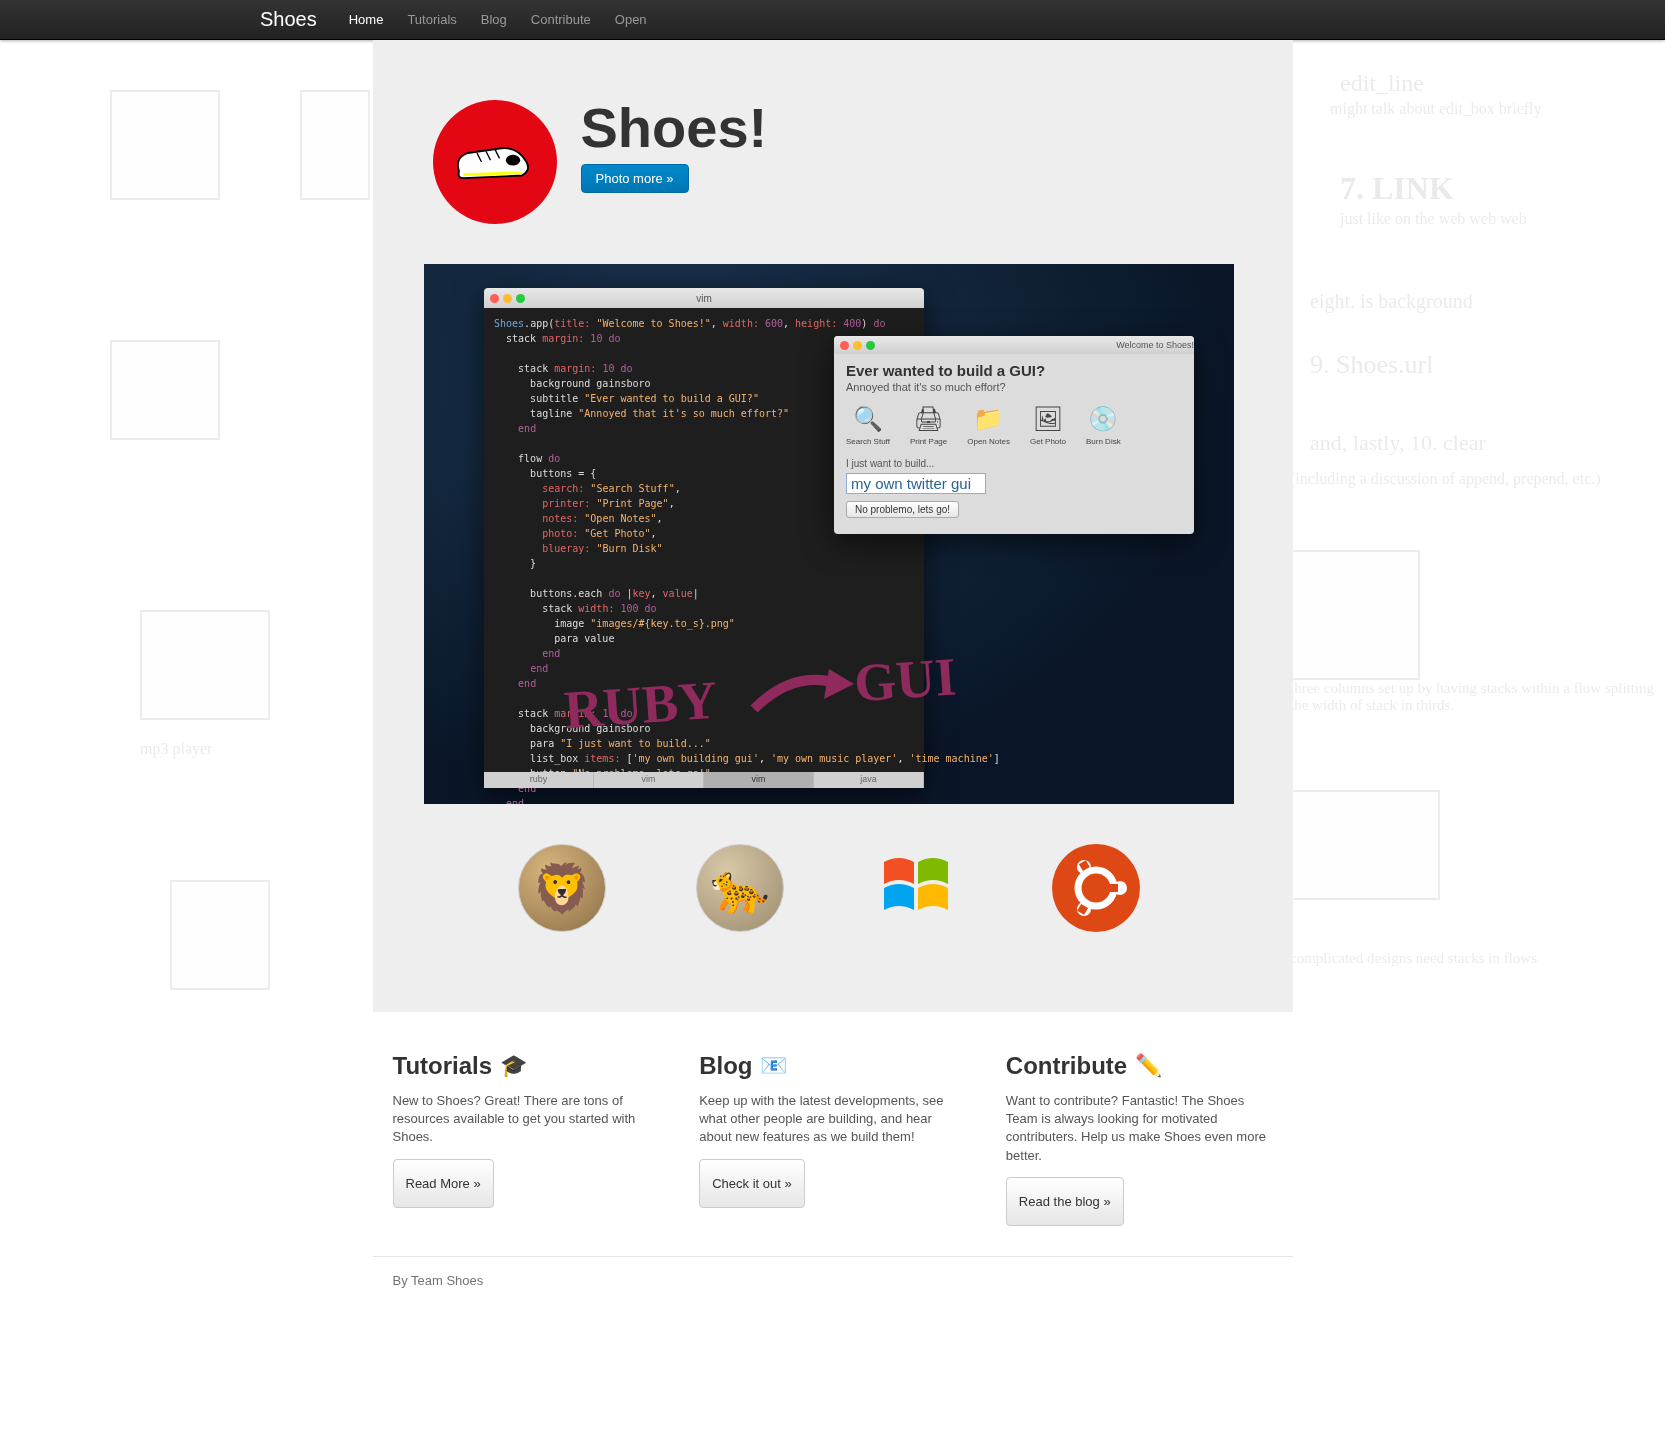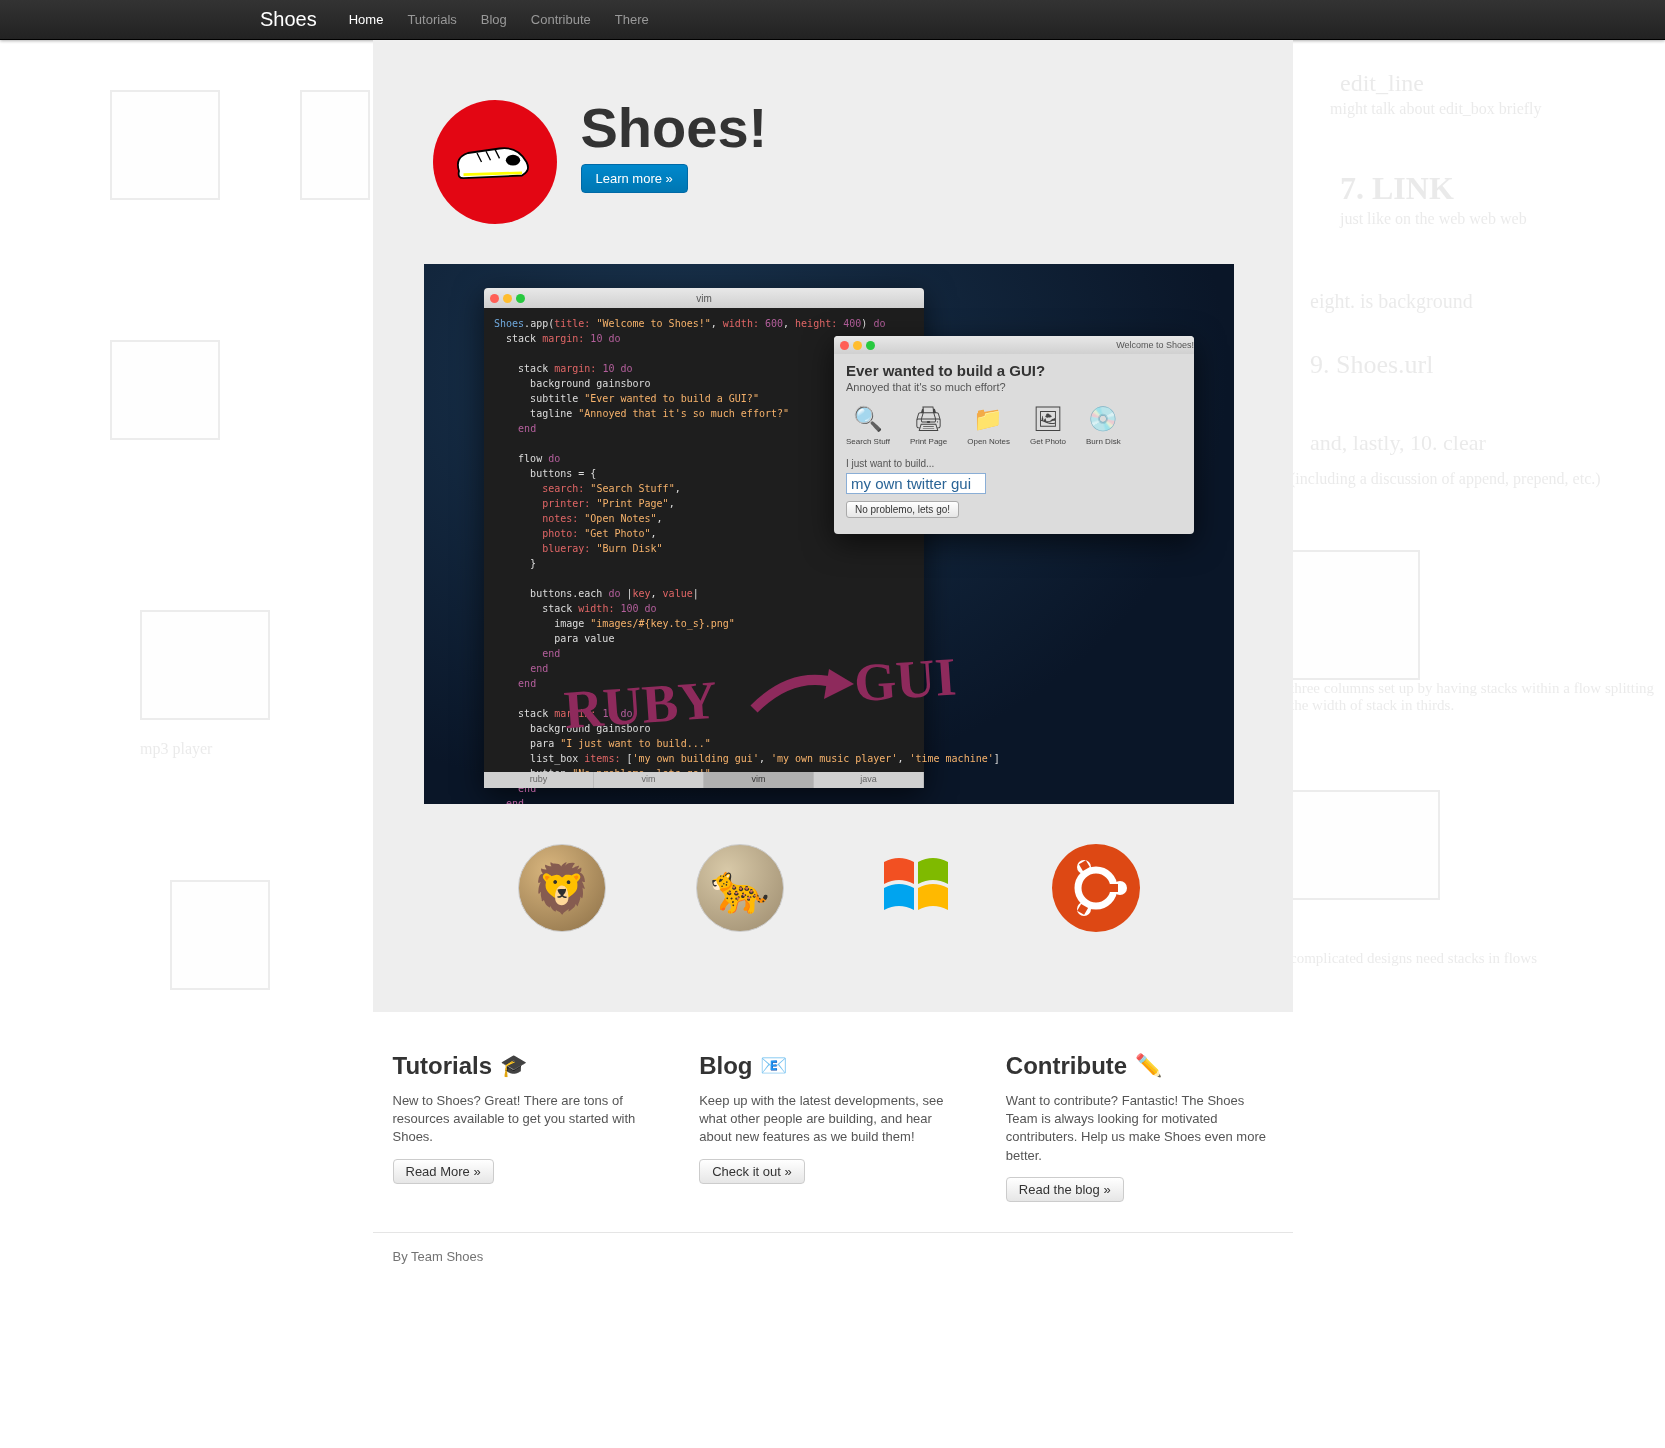--- a/index.html
+++ b/index.html
@@ -272,21 +272,21 @@
   font-size: 13px;
   color: #555;
   margin-bottom: 12px;
   line-height: 1.4;
 }
 .btn-default {
   display: inline-block;
   background: linear-gradient(#fff, #e6e6e6);
   border: 1px solid #ccc;
   border-radius: 4px;
-  padding: 4px 12px;
+  padding: 16px 12px;
   font-size: 13px;
   color: #333;
   text-decoration: none;
   cursor: pointer;
 }
 .footer {
   width: 920px;
   margin: 0 auto 20px;
   border-top: 1px solid #e5e5e5;
   padding: 16px 20px 0;
@@ -319,36 +319,36 @@
   <div class="sketch-text" style="top:740px;left:140px">mp3 player</div>
 
 </div>
 
 <div class="navbar">
   <span class="brand">Shoes</span>
   <a href="#" class="active">Home</a>
   <a href="#">Tutorials</a>
   <a href="#">Blog</a>
   <a href="#">Contribute</a>
-  <a href="#">There</a>
+  <a href="#">Open</a>
 </div>
 
 <div class="hero-block">
   <div class="hero-top">
     <div class="logo-circle">
       <svg class="shoe-svg" viewBox="0 0 100 60">
         <path d="M10 40 Q5 25 20 20 L55 15 Q75 12 85 30 Q90 40 80 45 L15 48 Q8 48 10 40 Z" fill="#fff" stroke="#000" stroke-width="2"></path>
         <path d="M15 44 L80 42" stroke="#ff0" stroke-width="3"></path>
         <path d="M30 20 L35 30 M40 18 L45 28 M50 16 L55 26" stroke="#000" stroke-width="1.5"></path>
         <ellipse cx="70" cy="28" rx="8" ry="6" fill="#000"></ellipse>
       </svg>
     </div>
     <div class="hero-text">
       <h1>Shoes!</h1>
-      <a class="btn-primary">Learn more »</a>
+      <a class="btn-primary">Photo more »</a>
     </div>
   </div>
 
   <div class="screenshot">
     <div class="editor-window">
       <div class="editor-titlebar">
         <div class="traffic-lights">
           <span class="tl-red"></span>
             <span class="tl-yellow"></span>
             <span class="tl-green"></span>

